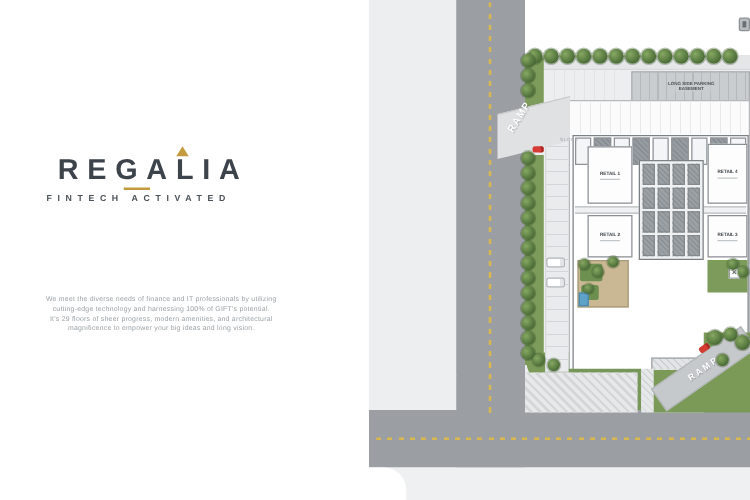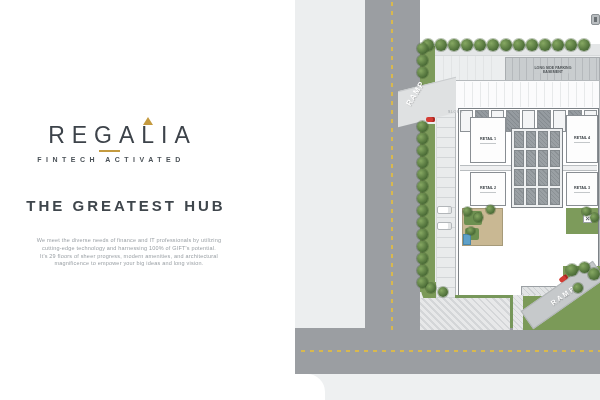--- a/index.html
+++ b/index.html
@@ -4,21 +4,21 @@
 <style>
   * { margin:0; padding:0; box-sizing:border-box; }
   html,body { width:600px; height:400px; overflow:hidden; }
   body { font-family:"Liberation Sans", sans-serif; background:#ffffff; }
   #stage { position:relative; width:600px; height:400px; background:#ffffff; overflow:hidden; }
   .abs { position:absolute; }
 
   
   .left-panel { left:0; top:0; width:295px; height:400px; background:#ffffff; z-index:5; }
   .logo-block { left:0; top:122px; width:218px; text-align:center; }
-  .logo-name { font-size:23px; font-weight:400; letter-spacing:7px; padding-left:7px;
+  .logo-name { font-size:23px; font-weight:700; letter-spacing:7px; padding-left:7px;
                color:#3d434a; position:relative; display:inline-block;margin-left:20px; }
   .logo-apex { position:absolute; left:102px; top:-5px; width:0; height:0;
                border-left:5px solid transparent; border-right:5px solid transparent;
                border-bottom:8px solid #c49a3f; }
   .logo-underline { left:99px; top:150px; width:21px; height:2px; background:#c49a3f; }
   .logo-tagline { margin-top:7px; font-size:7px; font-weight:bold; letter-spacing:4.5px;
                   padding-left:4px; color:#4a5157; }
   .headline { left:0; top:197px; width:252px; text-align:center; color:#3f464c;
               font-size:15px; font-weight:bold; letter-spacing:3px; line-height:18px; }
   .paragraph { left:16px; top:237px; width:226px; text-align:center; color:#9aa0a5;
@@ -143,21 +143,20 @@
     <div class="abs logo-block">
       <div class="logo-name">
         <span class="logo-apex"></span>
         <span>REGALIA</span>
       </div>
       <div class="logo-tagline">FINTECH ACTIVATED</div>
     </div>
     <div class="abs logo-underline"></div>
 
     <div class="abs headline">
-      <div>THE GREATEST HUB</div>
     </div>
 
     <div class="abs paragraph">
       <div>We meet the diverse needs of finance and IT professionals by utilizing</div>
       <div>cutting-edge technology and harnessing 100% of GIFT's potential.</div>
       <div>It's 29 floors of sheer progress, modern amenities, and architectural</div>
       <div>magnificence to empower your big ideas and long vision.</div>
     </div>
   </div>
 

